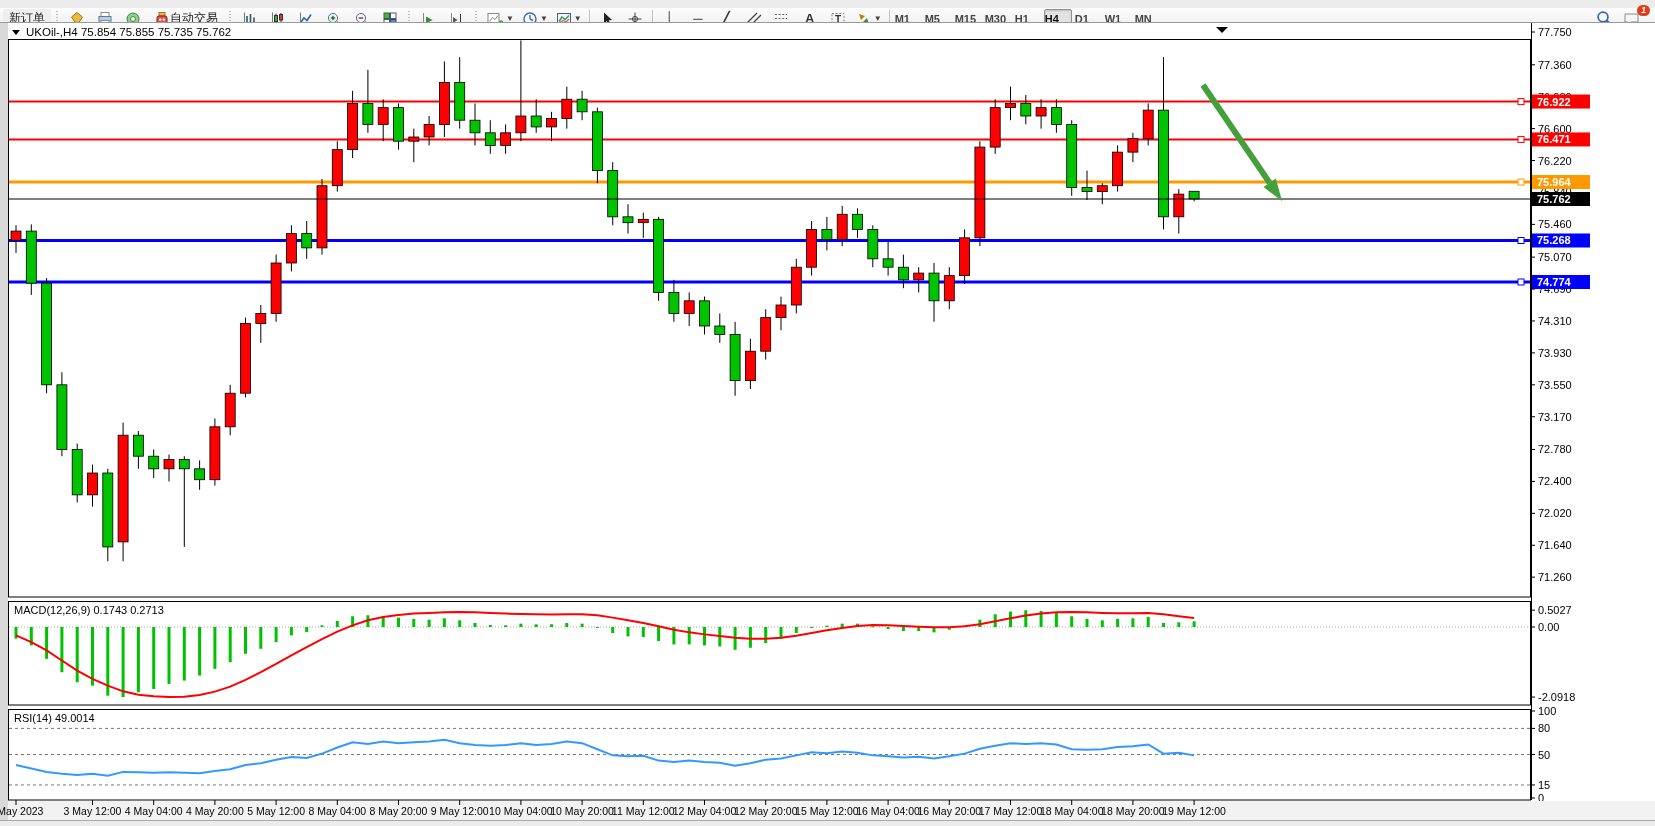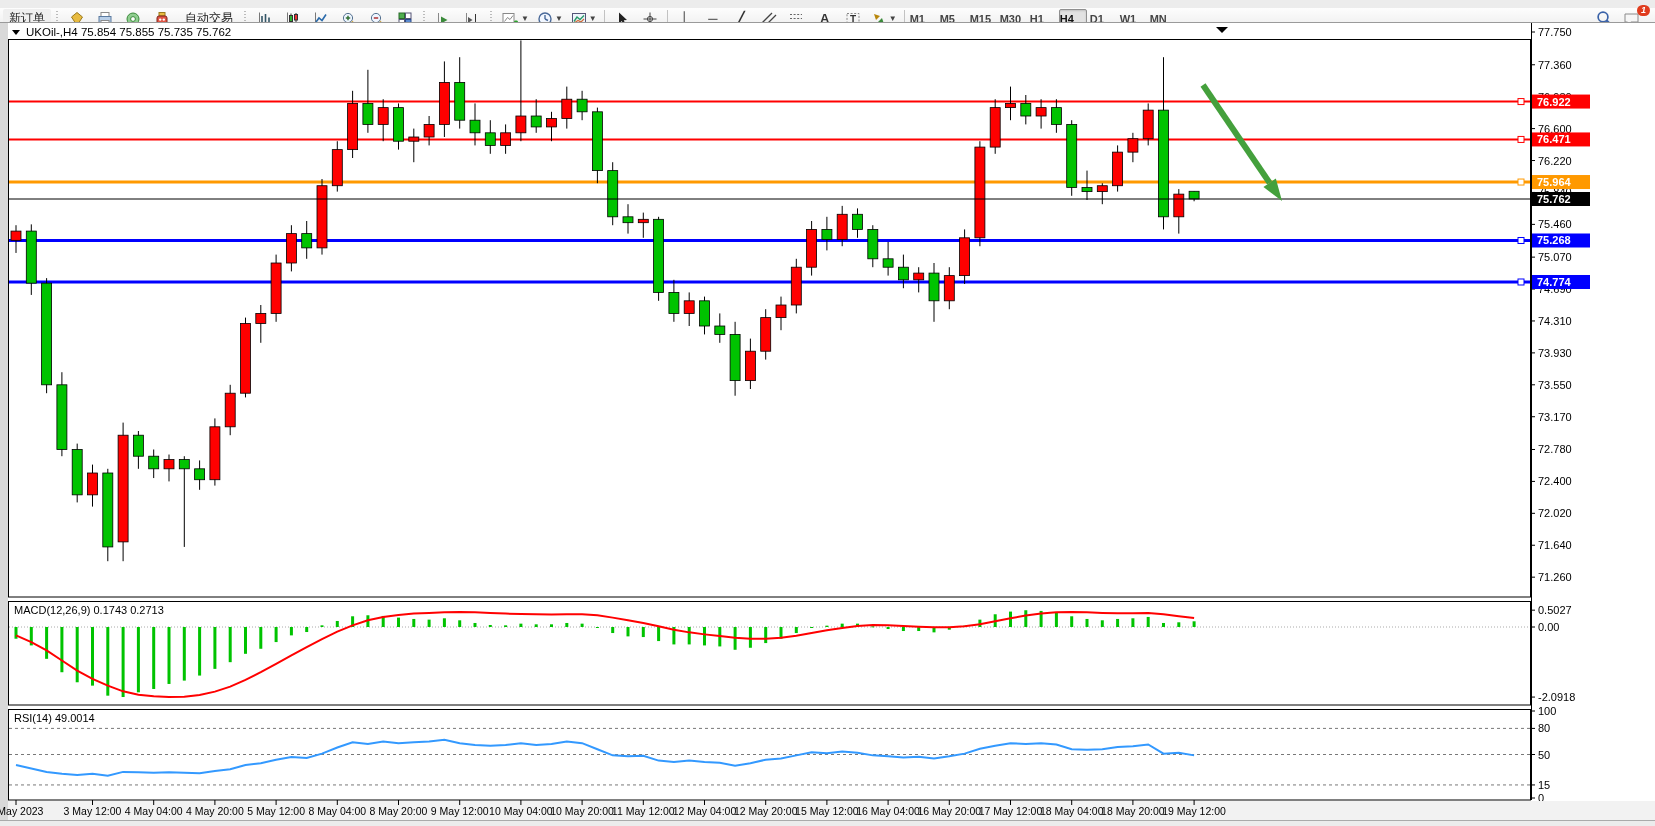--- a/index.html
+++ b/index.html
@@ -49,21 +49,21 @@
         <circle cx="8" cy="8" r="2.4" fill="#fff" stroke="#3a8a3a"></circle>
       </svg>
     </span>
   <span class="tbtn textbtn">
     <svg width="16" height="16" viewBox="0 0 16 16">
         <rect x="5" y="1.5" width="6" height="3.5" fill="#e8bb40" stroke="#9a7a1e"></rect>
         <rect x="3" y="5" width="10" height="8.5" rx="2" fill="#e05545" stroke="#7e241a"></rect>
         <circle cx="6.2" cy="8.6" r="1.2" fill="#fff"></circle>
         <circle cx="9.8" cy="8.6" r="1.2" fill="#fff"></circle>
       </svg>
-    <span style="margin-left:15px;">自动交易</span>
+    <span style="margin-left:0;">自动交易</span>
     </span>
   <span class="grip"></span>
   <span class="tbtn">
     <svg width="16" height="16" viewBox="0 0 16 16">
         <path d="M2.5 1.5 V14 H14" stroke="#777" fill="none"></path>
         <line x1="5" y1="12" x2="5" y2="5" stroke="#356" stroke-width="1.6"></line>
         <line x1="8.5" y1="12" x2="8.5" y2="3" stroke="#356" stroke-width="1.6"></line>
         <line x1="12" y1="12" x2="12" y2="6.5" stroke="#356" stroke-width="1.6"></line>
       </svg>
     </span>

